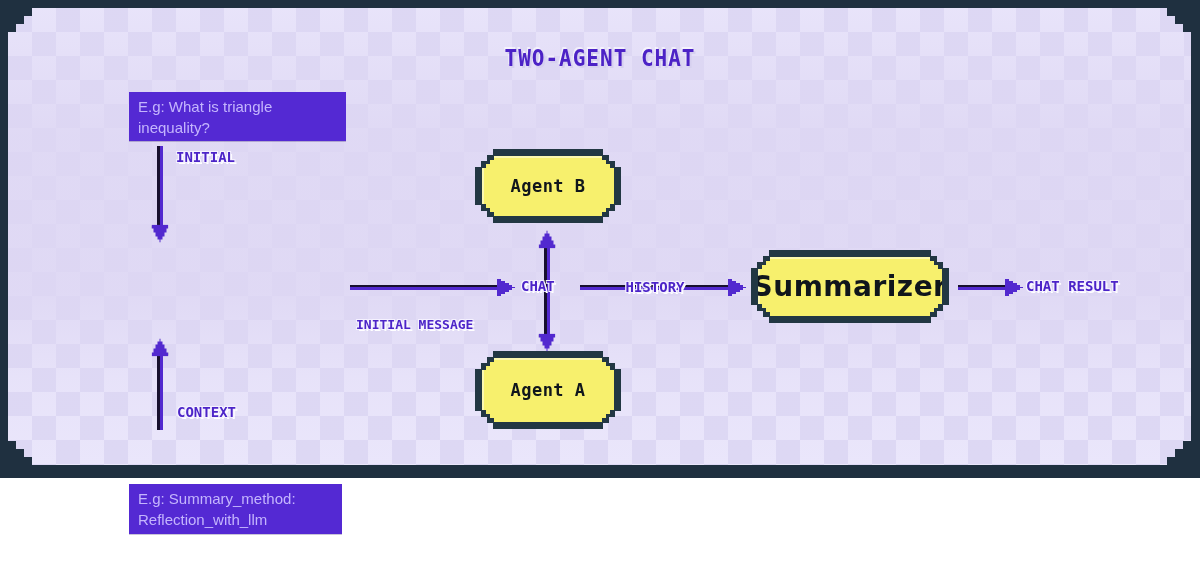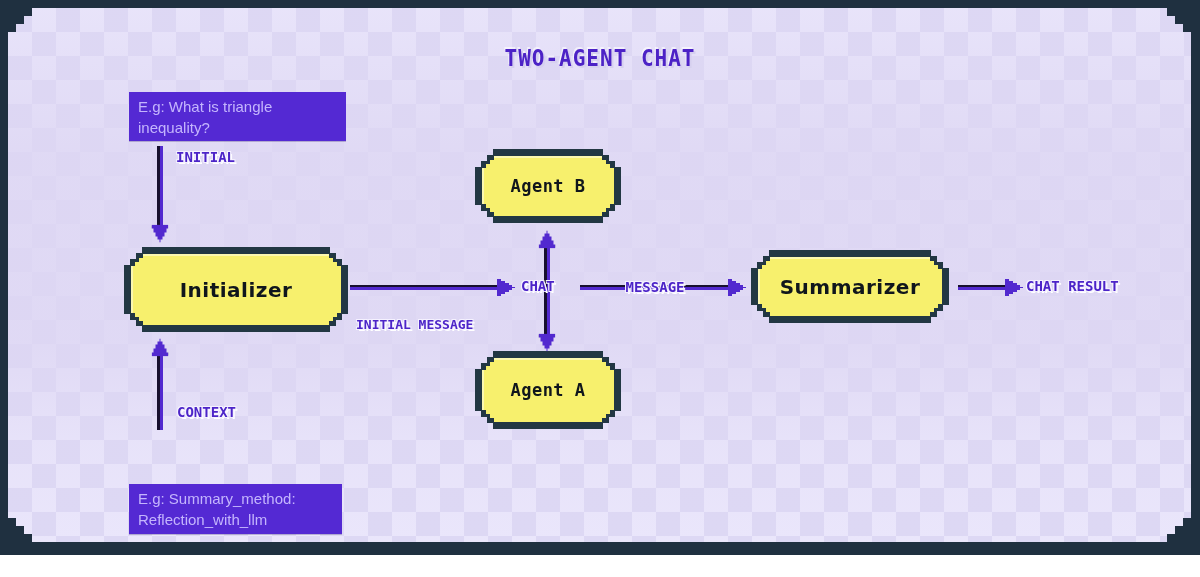--- a/index.html
+++ b/index.html
@@ -1,17 +1,17 @@
 <!DOCTYPE html>
 <html><head>
 <meta charset="utf-8">
 <style>
   html,body{margin:0;padding:0;}
   body{width:1200px;height:577px;overflow:hidden;font-family:"Liberation Sans",sans-serif;}
-  .frame{position:relative;width:1200px;height:555px;background:#1f3040;}
+  .frame{position:relative;width:1200px;height:478px;background:#1f3040;}
   .canvas{
     position:absolute;left:8px;top:8px;right:9px;bottom:13px;
     background-color:#ddd8f4;
     background-image:conic-gradient(#eae6fb 25%, transparent 0 50%, #eae6fb 0 75%, transparent 0);
     background-size:48px 48px;
     clip-path:polygon(0 24px,8px 24px,8px 16px,16px 16px,16px 8px,24px 8px,24px 0,
       calc(100% - 24px) 0,calc(100% - 24px) 8px,calc(100% - 16px) 8px,calc(100% - 16px) 16px,calc(100% - 8px) 16px,calc(100% - 8px) 24px,100% 24px,
       100% calc(100% - 24px),calc(100% - 8px) calc(100% - 24px),calc(100% - 8px) calc(100% - 16px),calc(100% - 16px) calc(100% - 16px),calc(100% - 16px) calc(100% - 8px),calc(100% - 24px) calc(100% - 8px),calc(100% - 24px) 100%,
       24px 100%,24px calc(100% - 8px),16px calc(100% - 8px),16px calc(100% - 16px),8px calc(100% - 16px),8px calc(100% - 24px),0 calc(100% - 24px));
   }
@@ -40,21 +40,21 @@
       calc(100% - 12px) 0,calc(100% - 12px) 4px,calc(100% - 8px) 4px,calc(100% - 8px) 8px,calc(100% - 4px) 8px,calc(100% - 4px) 12px,100% 12px,
       100% calc(100% - 12px),calc(100% - 4px) calc(100% - 12px),calc(100% - 4px) calc(100% - 8px),calc(100% - 8px) calc(100% - 8px),calc(100% - 8px) calc(100% - 4px),calc(100% - 12px) calc(100% - 4px),calc(100% - 12px) 100%,
       12px 100%,12px calc(100% - 4px),8px calc(100% - 4px),8px calc(100% - 8px),4px calc(100% - 8px),4px calc(100% - 12px),0 calc(100% - 12px));}
   .node-label{font-family:"DejaVu Sans",sans-serif;font-weight:bold;color:#10161c;letter-spacing:0.5px;}
   .node-initializer{left:124px;top:247px;width:224px;height:85px;}
   .node-initializer .node-label{font-size:20px;}
   .node-agent-b{left:475px;top:149px;width:146px;height:74px;}
   .node-agent-a{left:475px;top:351px;width:146px;height:78px;}
   .node-agent-a .node-label,.node-agent-b .node-label{font-size:17px;font-family:"DejaVu Sans Mono",monospace;text-align:center;}
   .node-summarizer{left:751px;top:250px;width:198px;height:73px;}
-  .node-summarizer .node-label{font-size:20px;}
+  .node-summarizer .node-label{font-size:28px;}
 
   .plabel{position:absolute;font-family:"DejaVu Sans Mono",monospace;font-weight:bold;font-size:14px;
     color:#4c24c8;white-space:nowrap;z-index:4;
     text-shadow:-1px -1px 0 #f5f2ff,1px -1px 0 #f5f2ff,-1px 1px 0 #f5f2ff,1px 1px 0 #f5f2ff,2px 2px 0 #ffffff;}
   .lbl-message{left:176px;top:149px;}
   .lbl-context{left:177px;top:404px;}
   .lbl-initial-message{left:356px;top:279px;width:144px;text-align:left;font-size:13px;margin-top:38px;}
   .lbl-chat{left:521px;top:278px;width:52px;text-align:left;}
   .lbl-history{left:611px;top:279px;width:88px;text-align:center;}
   .lbl-chat-result{left:1026px;top:278px;}
@@ -96,31 +96,26 @@
     <div class="ah" style="left:497px;top:279px;"></div>
     <div class="plabel lbl-initial-message">INITIAL MESSAGE</div>
 
     <div class="vline" style="left:544px;top:245px;height:92px;"></div>
     <div class="ah ah-up" style="left:538px;top:231px;"></div>
     <div class="ah ah-down" style="left:538px;top:334px;"></div>
     <div class="plabel lbl-chat">CHAT</div>
 
     <div class="hline" style="left:580px;top:285px;width:150px;"></div>
     <div class="ah" style="left:728px;top:279px;"></div>
-    <div class="plabel lbl-history">MESSAGE</div>
+    <div class="plabel lbl-history">HISTORY</div>
 
     <div class="hline" style="left:958px;top:285px;width:50px;"></div>
     <div class="ah" style="left:1005px;top:279px;"></div>
     <div class="plabel lbl-chat-result">CHAT RESULT</div>
 
-    <div class="node node-initializer">
-      <div class="node-inner">
-        <span class="node-label">Initializer</span>
-      </div>
-    </div>
 
     <div class="node node-agent-b">
       <div class="node-inner">
         <span class="node-label">Agent B</span>
       </div>
     </div>
 
     <div class="node node-agent-a">
       <div class="node-inner">
         <span class="node-label">Agent A</span>

